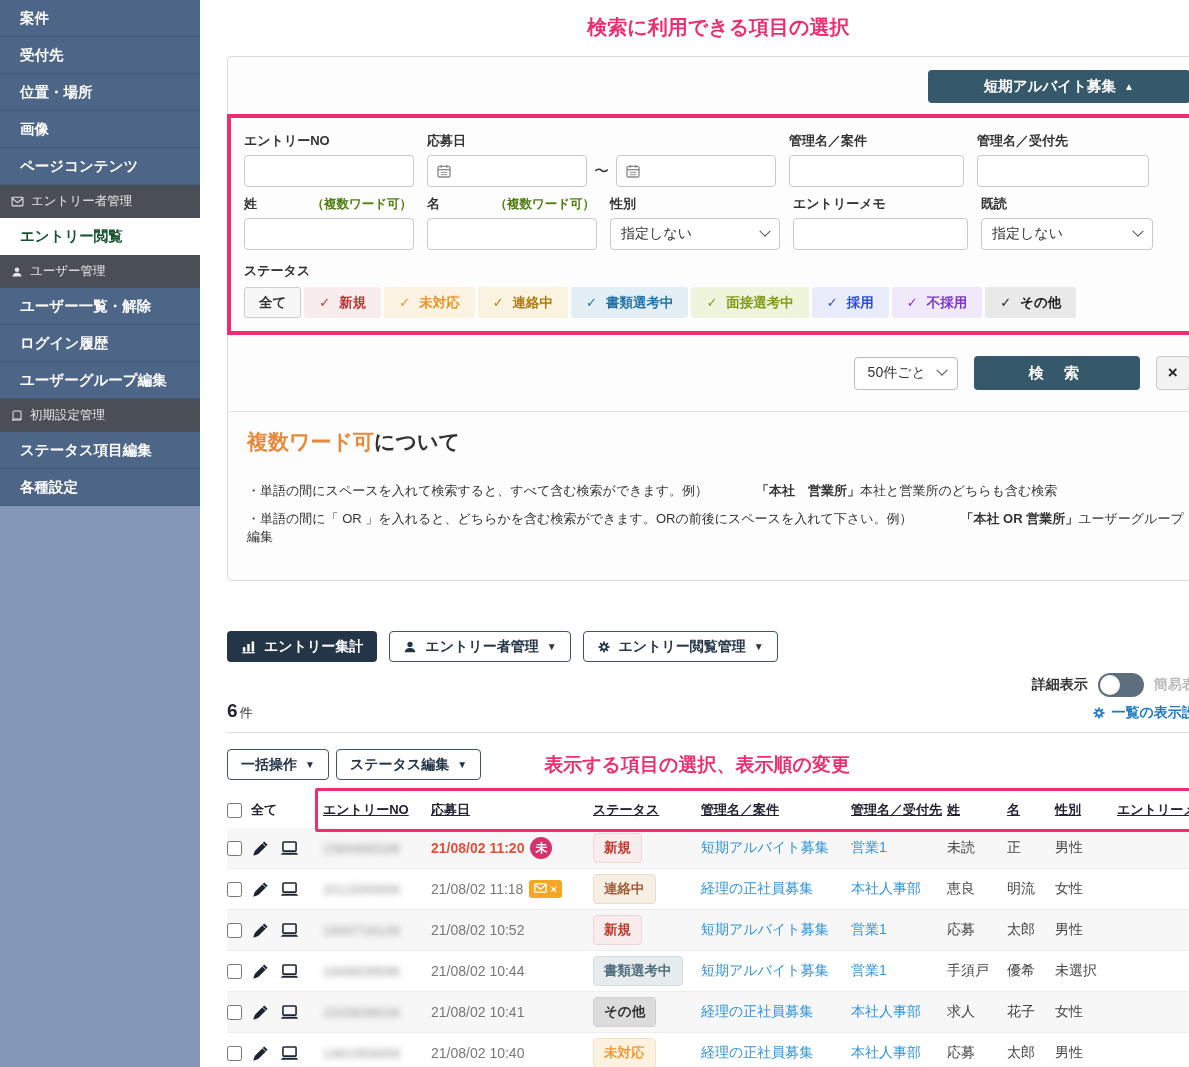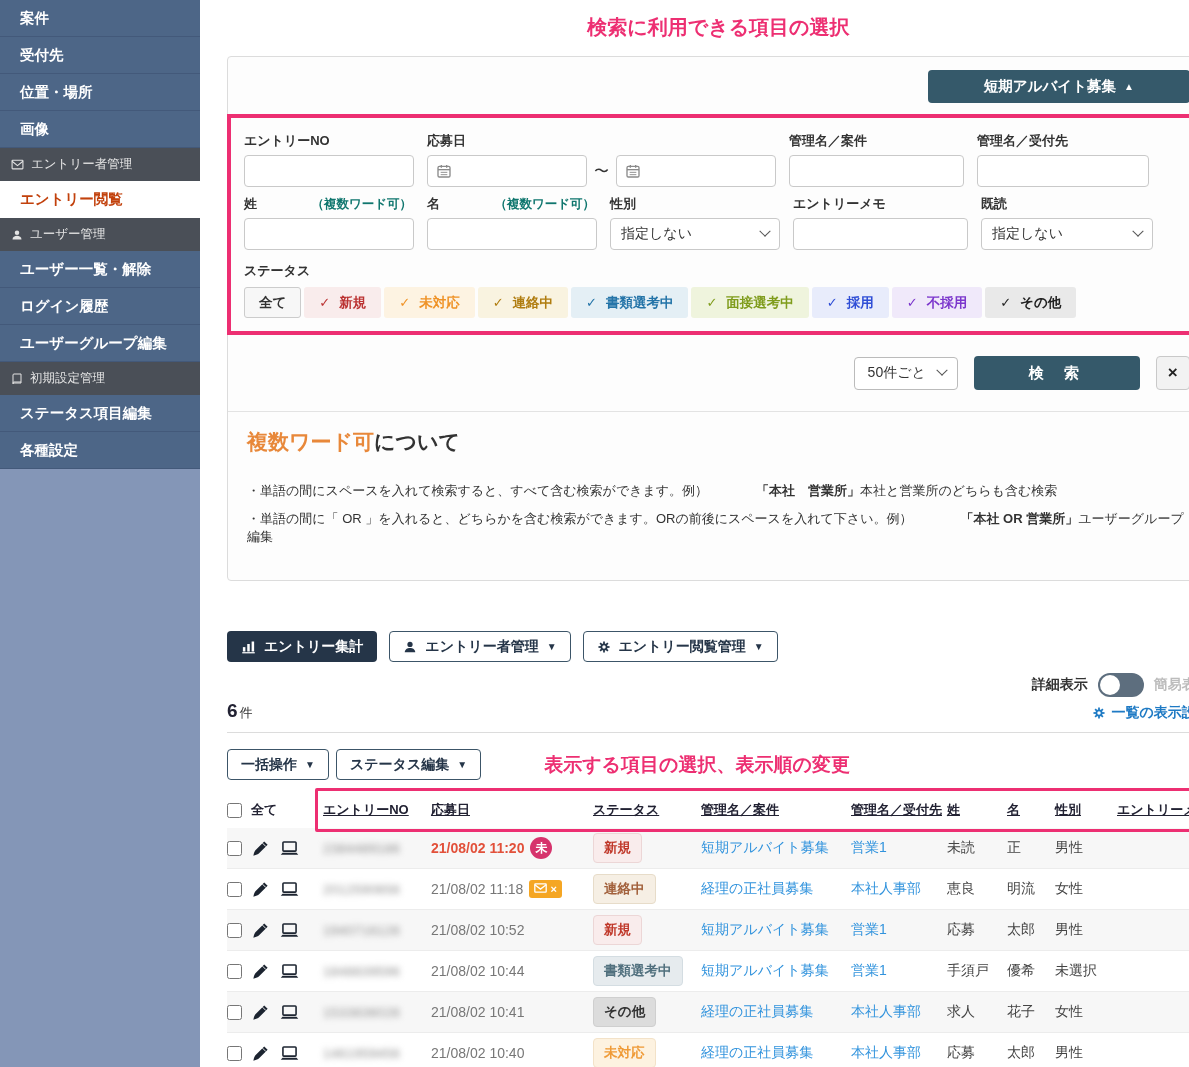--- a/index.html
+++ b/index.html
@@ -11,40 +11,40 @@
   }
   .app { display:flex; width:1189px; height:1067px; }
 
   
   .sidebar { width:200px; flex:0 0 200px; background:#4d6687; display:flex; flex-direction:column; }
   .sb-item { height:37px; display:flex; align-items:center; padding:0 12px 0 20px;
              color:#fff; font-size:14.5px; font-weight:600; border-bottom:1px solid #43597a; cursor:pointer; }
   .sb-header { height:33px; display:flex; align-items:center; gap:7px; padding:0 11px;
                background:#4a4f57; color:#e4e4e4; font-size:12.5px; font-weight:500; }
   .sb-active { height:37px; display:flex; align-items:center; padding:0 20px;
-               background:#fff; color:#c2410c; font-size:14.5px; font-weight:700; cursor:pointer; }
+               background:#fff; color:#14532d; font-size:14.5px; font-weight:700; cursor:pointer; }
   .sb-fill { flex:1; background:#8496b7; }
   .sb-ico svg { display:block; }
 
   
   .main { flex:1; padding:0 27px; background:#fff; }
   .page-title { margin:14px 0 0; text-align:center; color:#ed2f72; font-size:20px; font-weight:800; }
 
   .card { margin-top:15px; border:1px solid #dcdcdc; border-radius:4px; background:#fdfdfd; }
   .card-top { display:flex; justify-content:flex-end; padding:13px 19px 11px; }
   .btn-teal { background:#35596a; color:#fff; border:none; border-radius:4px;
               font-weight:600; cursor:pointer; font-family:inherit; }
   .btn-close-form { width:262px; height:33px; font-size:14.5px; display:flex; align-items:center; justify-content:center; gap:8px; }
   .caret { font-size:10px; }
 
   .pink-box { border:4px solid #ed2f72; margin:0 -1px; padding:6px 13px 13px; background:#fdfdfd; }
   .f-row { display:flex; gap:13px; margin-top:3px; }
   .field label { display:flex; justify-content:space-between; align-items:baseline;
                  font-size:13px; font-weight:700; color:#333; margin:5px 2px 5px 0; white-space:nowrap; }
-  .note-orange { color:#0f766e; font-weight:600; font-size:12.5px; }
+  .note-orange { color:#4d7c0f; font-weight:600; font-size:12.5px; }
   .tinput { height:32px; width:100%; border:1px solid #c9c9c9; border-radius:4px; background:#fff;
             font-size:14px; padding:0 8px; font-family:inherit; }
   .w170{width:170px;} .w175{width:175px;} .w172{width:172px;}
   .date-pair { display:flex; align-items:center; gap:7px; }
   .date-input { width:160px; height:32px; border:1px solid #c9c9c9; border-radius:4px; background:#fff;
                 display:flex; align-items:center; padding:0 8px; color:#8a8a8a; cursor:text; }
   .tilde { font-size:15px; color:#333; }
   .select-box { height:32px; border:1px solid #c9c9c9; border-radius:4px; background:#fff;
                 display:flex; align-items:center; justify-content:space-between; padding:0 10px; font-size:14px; cursor:pointer; }
   .chev { width:8px; height:8px; border-right:1.8px solid #555; border-bottom:1.8px solid #555;
@@ -150,20 +150,23 @@
         <span>案件</span>
       </div>
       <div class="sb-item">
         <span>受付先</span>
       </div>
       <div class="sb-item">
         <span>位置・場所</span>
       </div>
       <div class="sb-item">
         <span>画像</span>
+      </div>
+      <div class="sb-item">
+        <span>ページコンテンツ</span>
       </div>
       <div class="sb-header">
         <span class="sb-ico">
           <svg width="13" height="13" viewBox="0 0 24 24" fill="none" stroke="#e4e4e4" stroke-width="2">
             <rect x="2" y="4" width="20" height="16" rx="1"></rect>
             <path d="M2 6l10 8L22 6"></path>
           </svg>
         </span>
         <span>エントリー者管理</span>
       </div>

